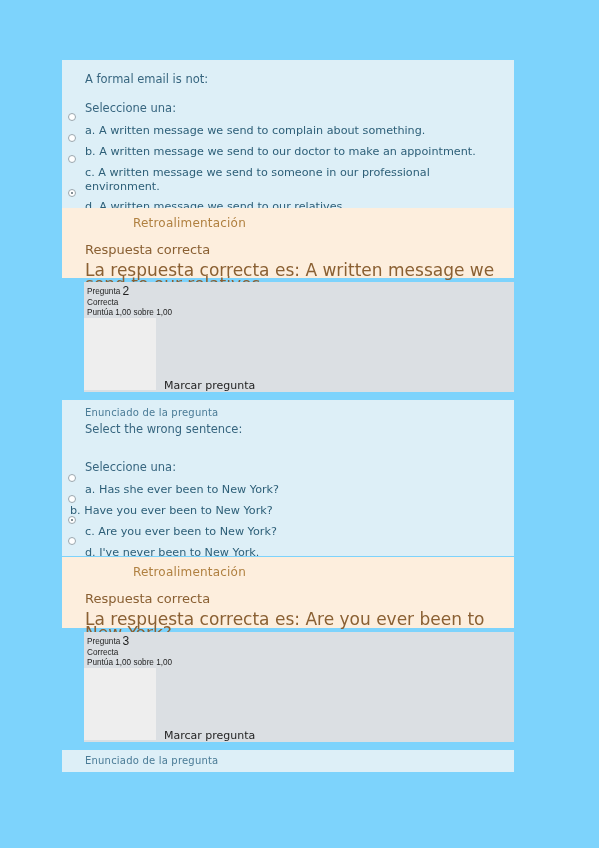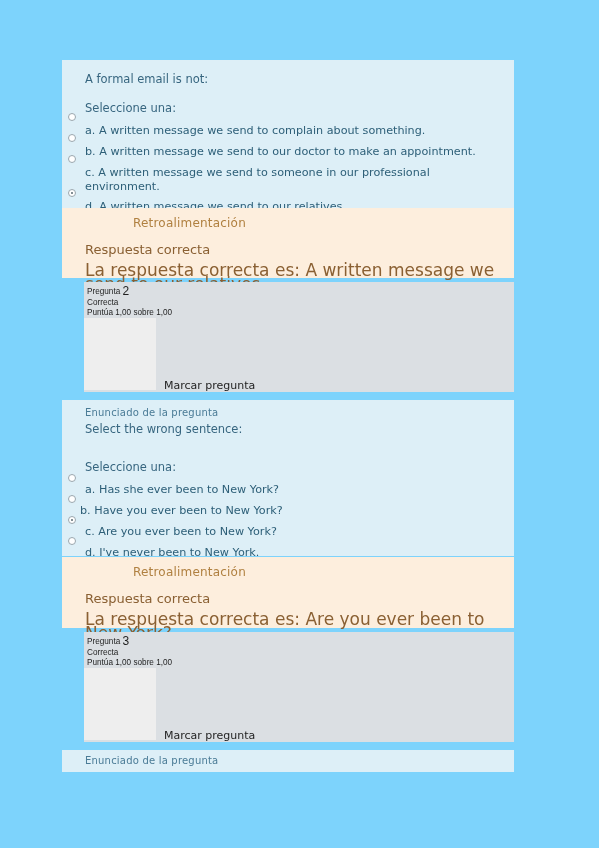--- a/index.html
+++ b/index.html
@@ -209,21 +209,21 @@
     <div class="inner">
       <div class="q-heading" style="position:absolute; left:23px; top:6px;">Enunciado de la pregunta</div>
 
       <div class="q-stem" style="position:absolute; left:23px; top:22px;">Select the wrong sentence:</div>
 
       <div class="q-selectone" style="position:absolute; left:23px; top:60px;">Seleccione una:</div>
 
       <div class="ans" style="position:absolute; left:23px; top:83px; width:420px;">
         <span class="ans-text">a. Has she ever been to New York?</span>
       </div>
-      <div class="ans" style="position:absolute; left:18px; top:104px; width:420px;">
+      <div class="ans" style="position:absolute; left:8px; top:104px; width:420px;">
         <span class="ans-text">b. Have you ever been to New York?</span>
       </div>
       <div class="ans" style="position:absolute; left:23px; top:125px; width:420px;">
         <span class="ans-text">c. Are you ever been to New York?</span>
       </div>
       <div class="ans" style="position:absolute; left:23px; top:146px; width:420px;">
         <span class="ans-text">d. I've never been to New York.</span>
       </div>
     </div>
   </div>

